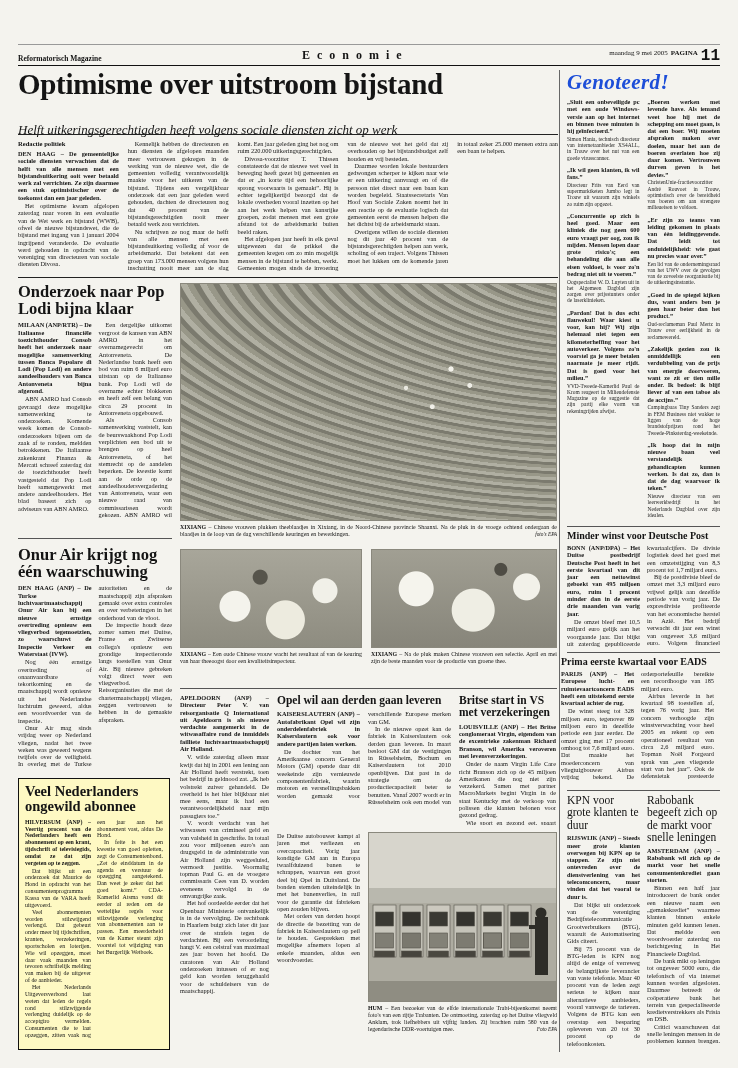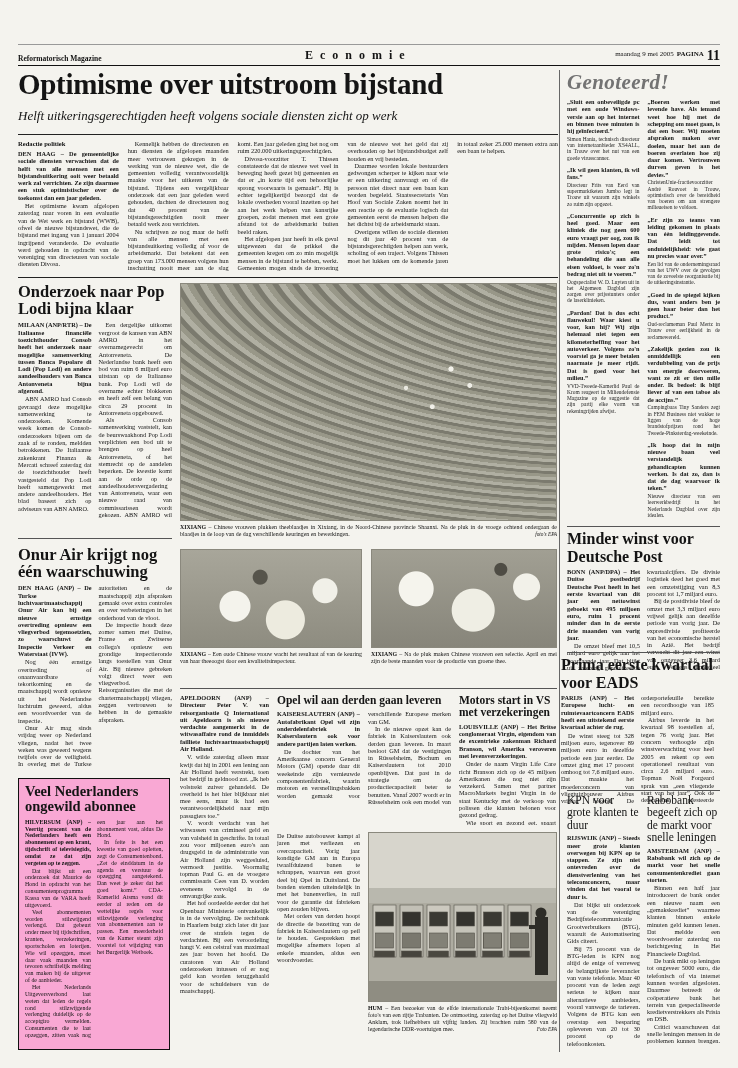--- a/index.html
+++ b/index.html
@@ -8,21 +8,21 @@
         font-family:"Liberation Serif","DejaVu Serif",serif;color:#141414;overflow:hidden;}
   .abs{position:absolute;}
 
   
   #masthead{left:18px;top:44px;width:702px;height:22px;display:flex;justify-content:space-between;
             align-items:flex-end;border-bottom:1.3px solid #111;border-top:0.6px solid #999;padding:2px 0 2px;}
   .mh-left{font-size:7.5px;font-weight:bold;}
   .mh-center{font-size:12px;font-weight:bold;letter-spacing:7px;}
   .mh-right{font-size:7px;display:flex;align-items:flex-start;gap:3px;}
   .mh-right .pagelabel{font-weight:bold;font-size:7px;}
-  .mh-right .pagenum{font-weight:bold;font-size:14px;line-height:0.9;}
+  .mh-right .pagenum{font-weight:bold;font-size:16px;line-height:0.9;font-family:Liberation Mono, monospace;}
 
   h1#headline{font-size:29px;font-weight:bold;line-height:1.02;letter-spacing:-0.3px;}
   h2#subhead{font-size:13px;font-style:italic;font-weight:normal;}
 
   .hr{border-top:0.8px solid #222;height:0;}
   .hrl{border-top:0.6px solid #555;height:0;}
   .vr{border-left:0.7px solid #666;width:0;}
 
   
   .bt p{font-size:6.3px;line-height:1.16;text-align:justify;margin:0;text-indent:7px;
@@ -32,26 +32,26 @@
   .s59 p{font-size:5.9px;}
   .colsbox{column-fill:auto;overflow:hidden;}
   .cols5{column-count:5;column-gap:9px;}
   .cols2{column-count:2;column-gap:7px;}
   .cols2n{column-count:2;column-gap:6px;}
 
   .byline{font-size:6.6px;font-weight:bold;margin-bottom:3px;}
 
   h3.sec{font-size:16.5px;line-height:1.04;font-weight:bold;margin-bottom:4px;}
   h3.mid{font-size:11.5px;line-height:1.08;font-weight:bold;margin-bottom:4px;}
-  h3.rail{font-size:16px;line-height:1.1;font-weight:bold;margin-bottom:3px;}
+  h3.rail{font-size:10px;line-height:1.1;font-weight:bold;margin-bottom:3px;}
   h3.half{font-size:11.5px;line-height:1.08;font-weight:normal;margin-bottom:3px;}
   h3.boxh{font-size:14.5px;line-height:1.06;font-weight:bold;margin-bottom:4px;}
 
   
-  #genoteerd-title{font-size:21px;font-weight:bold;font-style:italic;color:#737373;letter-spacing:0.4px;}
+  #genoteerd-title{font-size:21px;font-weight:bold;font-style:italic;color:#1d4ed8;letter-spacing:0.4px;}
   #genoteerd-quotes{column-count:2;column-gap:8px;column-fill:auto;overflow:hidden;}
   .quote{break-inside:avoid;margin-bottom:5px;}
   .quote .qtext{font-size:6.2px;font-weight:bold;line-height:1.17;text-align:justify;hyphens:auto;overflow-wrap:break-word;}
   .quote .qsrc{font-size:5.4px;line-height:1.16;margin-top:1.5px;text-align:justify;color:#222;
                hyphens:auto;overflow-wrap:break-word;}
 
   
   .caption{font-size:5.9px;line-height:1.2;text-align:justify;overflow-wrap:break-word;}
   .caption .place{font-weight:bold;}
   .caption .credit{float:right;font-style:italic;font-size:5.3px;padding-left:4px;}
@@ -78,39 +78,39 @@
     background:
       radial-gradient(circle at 24% 40%, #f5f4ed 0 17px, rgba(0,0,0,0) 18px),
       radial-gradient(circle at 55% 62%, #efeee4 0 21px, rgba(0,0,0,0) 22px),
       radial-gradient(circle at 84% 38%, #f2f1e9 0 13px, rgba(0,0,0,0) 14px),
       radial-gradient(circle at 70% 20%, #4e4c44 0 6px, rgba(0,0,0,0) 7px),
       linear-gradient(#a19f93,#87857a);
   }
   #trucks-photo svg{display:block;}
 
   
-  #abonnee-box{border:1px solid #111;padding:5px 6px;background:#f9a8d4;}
+  #abonnee-box{border:1px solid #111;padding:5px 6px;background:#fef9c3;}
 </style>
 </head>
 <body>
 
 <div id="page">
 
   <div class="abs" id="masthead">
     <span class="mh-left">Reformatorisch Magazine</span>
     <span class="mh-center">Economie</span>
     <span class="mh-right">
       <span>maandag 9 mei 2005</span>
       <span class="pagelabel">PAGINA</span>
       <span class="pagenum">11</span>
     </span>
   </div>
 
   <h1 class="abs" id="headline" style="left:18px;top:70px;width:545px;">Optimisme over uitstroom bijstand</h1>
-  <h2 class="abs" id="subhead" style="left:18px;top:108px;width:545px;">Helft uitkeringsgerechtigden heeft volgens sociale diensten zicht op werk</h2>
+  <h2 class="abs" id="subhead" style="left:18px;top:122px;width:545px;">Helft uitkeringsgerechtigden heeft volgens sociale diensten zicht op werk</h2>
   <div class="abs hr" style="left:18px;top:134px;width:540px;"></div>
 
   <div class="abs bt colsbox cols5" id="lead-body" style="left:18px;top:140px;width:540px;height:134px;">
     <div class="byline">Redactie politiek</div>
     <div>
         <p class="intro">DEN HAAG – De gemeentelijke sociale diensten verwachten dat de helft van alle mensen met een bijstandsuitkering ooit weer betaald werk zal verrichten. Ze zijn daarmee een stuk optimistischer over de toekomst dan een jaar geleden.</p>
         <p>Het optimisme kwam afgelopen zaterdag naar voren in een evaluatie van de Wet werk en bijstand (WWB), ofwel de nieuwe bijstandswet, die de bijstand met ingang van 1 januari 2004 ingrijpend veranderde. De evaluatie werd gehouden in opdracht van de vereniging van directeuren van sociale diensten Divosa.</p>
         <p>Kennelijk hebben de directeuren en hun diensten de afgelopen maanden meer vertrouwen gekregen in de werking van de nieuwe wet, die de gemeenten volledig verantwoordelijk maakte voor het uitkeren van de bijstand. Tijdens een vergelijkbaar onderzoek dat een jaar geleden werd gehouden, dachten de directeuren nog dat 40 procent van de bijstandsgerechtigden nooit meer betaald werk zou verrichten.</p>
         <p>Nu schrijven ze nog maar de helft van alle mensen met een bijstandsuitkering volledig af voor de arbeidsmarkt. Dat betekent dat een groep van 173.000 mensen volgens hun inschatting nooit meer aan de slag komt. Een jaar geleden ging het nog om ruim 220.000 uitkeringsgerechtigden.</p>
         <p>Divosa-voorzitter T. Thissen constateerde dat de nieuwe wet veel in beweging heeft gezet bij gemeenten en dat er „in korte tijd een behoorlijke sprong voorwaarts is gemaakt”. Hij is echter tegelijkertijd bezorgd dat de lokale overheden vooral inzetten op het aan het werk helpen van kansrijke groepen, zodat mensen met een grote afstand tot de arbeidsmarkt buiten beeld raken.</p>
@@ -275,21 +275,21 @@
         <p>De dochter van het Amerikaanse concern General Motors (GM) opende daar dit weekeinde zijn vernieuwde componentenfabriek, waarin motoren en versnellingsbakken worden gemaakt voor verschillende Europese merken van GM.</p>
         <p>In de nieuwe opzet kan de fabriek in Kaiserslautern ook derden gaan leveren. In maart besloot GM dat de vestigingen in Rüsselsheim, Bochum en Kaiserslautern tot 2010 openblijven. Dat past in de strategie om de productiecapaciteit beter te benutten. Vanaf 2007 wordt er in Rüsselsheim ook een model van het Zweedse Saab gemaakt. Saab is net als Opel een dochter van GM.</p>
       </div>
   </div>
   <div class="abs bt colsbox" style="left:277px;top:832px;width:83px;height:216px;overflow:hidden;">
       <p>De Duitse autobouwer kampt al jaren met verliezen en overcapaciteit. Vorig jaar kondigde GM aan in Europa twaalfduizend banen te schrappen, waarvan een groot deel bij Opel in Duitsland. De bonden stemden uiteindelijk in met het banenverlies, in ruil voor de garantie dat fabrieken open zouden blijven.</p>
       <p>Met orders van derden hoopt de directie de bezetting van de fabriek in Kaiserslautern op peil te houden. Gesprekken met mogelijke afnemers lopen al enkele maanden, aldus een woordvoerder.</p>
     </div>
 
   <div class="abs" style="left:459px;top:694px;width:97px;">
-    <h3 class="mid">Motors start in VS met verzekeringen</h3>
+    <h3 class="mid">Britse start in VS met verzekeringen</h3>
     <div class="bt colsbox" style="height:102px;overflow:hidden;">
         <p class="intro">LOUISVILLE (ANP) – Het Britse conglomeraat Virgin, eigendom van de excentrieke zakenman Richard Branson, wil Amerika veroveren met levensverzekeringen.</p>
         <p>Onder de naam Virgin Life Care richt Branson zich op de 45 miljoen Amerikanen die nog niet zijn verzekerd. Samen met partner MacroMarkets begint Virgin in de staat Kentucky met de verkoop van polissen die klanten belonen voor gezond gedrag.</p>
         <p>Wie sport en gezond eet, spaart punten en krijgt korting op de premie. Virgin verwacht binnen vijf jaar een miljoen Amerikaanse klanten te hebben.</p>
       </div>
   </div>
 
   <div class="abs photo" id="trucks-photo" style="left:368px;top:832px;width:189px;height:170px;">
     <svg width="189" height="170" viewBox="0 0 189 170" xmlns="http://www.w3.org/2000/svg">
       <rect x="0" y="0" width="189" height="75" fill="#d7d5cc"></rect>

